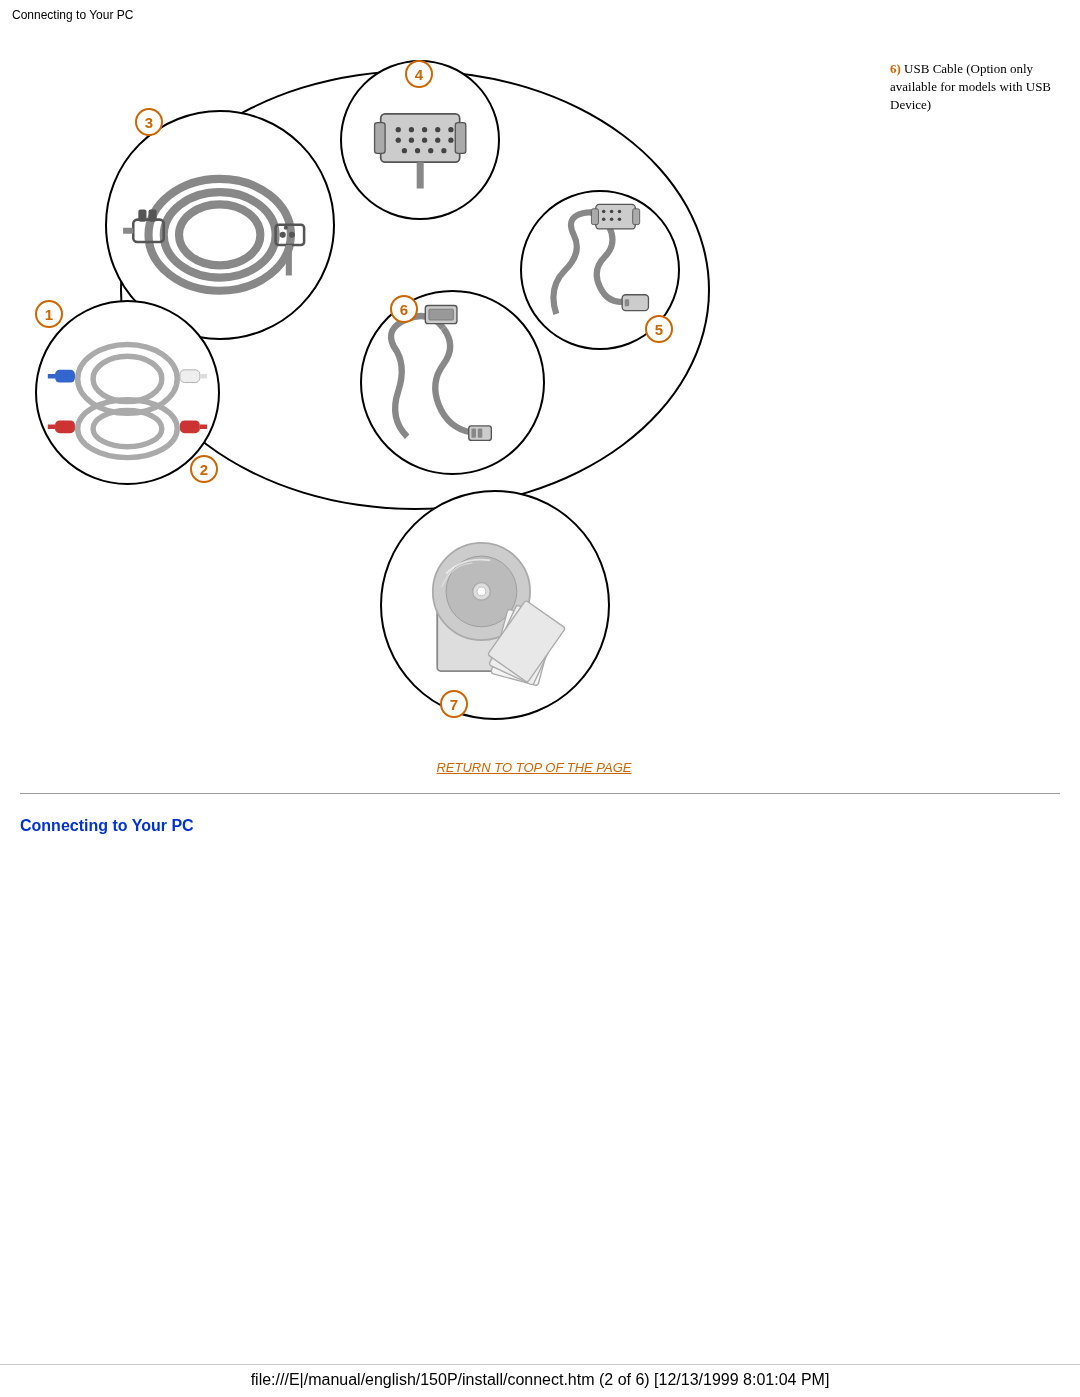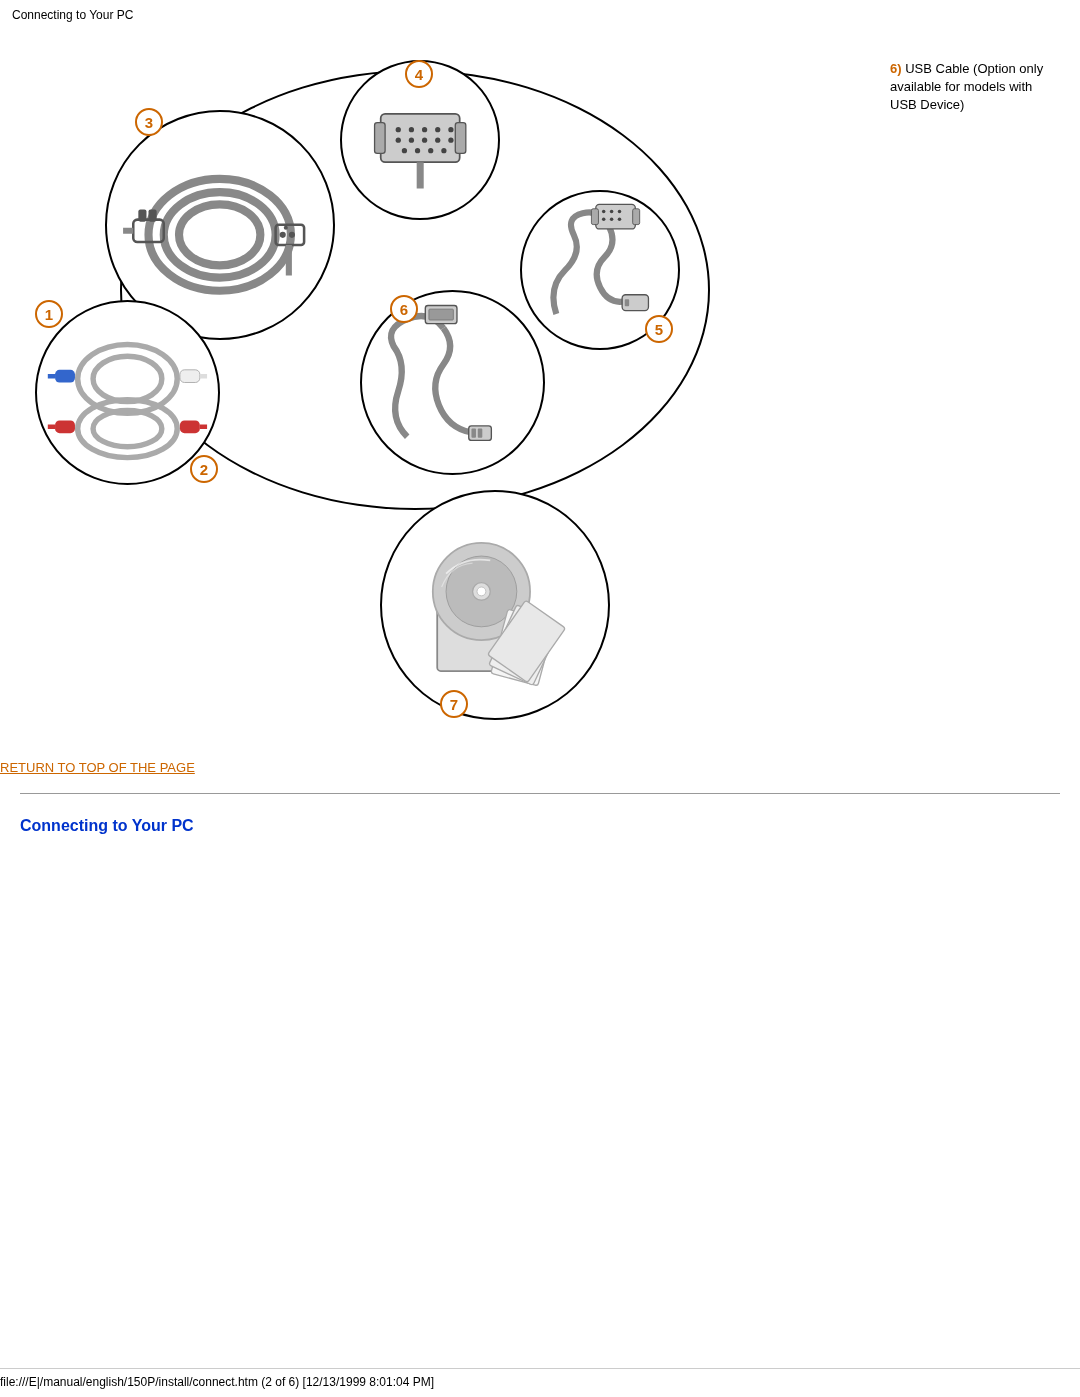--- a/index.html
+++ b/index.html
@@ -39,20 +39,21 @@
     .right-sidebar {
       width: 185px;
       padding-left: 15px;
       padding-top: 20px;
       font-size: 13px;
       line-height: 1.4;
     }
 
     .sidebar-item {
       margin-bottom: 18px;
+      font-family: Liberation Serif, serif;
     }
 
     .sidebar-number {
       color: #cc6600;
       font-weight: bold;
     }
 
     
     .circle {
       position: absolute;
@@ -131,24 +132,25 @@
     .label-7 { left: 420px; top: 650px; }
 
     
     .circle svg {
       width: 90%;
       height: 90%;
     }
 
     
     .return-section {
-      text-align: left;
+      text-align: center;
       padding: 30px 12px 10px 0;
       color: #cc6600;
       font-size: 13px;
+      font-style: italic;
     }
 
     .return-link {
       color: #cc6600;
       text-decoration: underline;
       cursor: pointer;
       font-size: 13px;
     }
 
     .divider {
@@ -164,21 +166,22 @@
       font-weight: bold;
       color: #0033cc;
     }
 
     
     .page-footer {
       position: absolute;
       bottom: 8px;
       left: 0;
       right: 0;
-      font-size: 12px;
+      text-align: center;
+      font-size: 16px;
       color: #000;
       border-top: 1px solid #ccc;
       padding-top: 6px;
     }
 
     
     .large-ellipse {
       position: absolute;
       border: 2px solid #000;
       border-radius: 50%;

